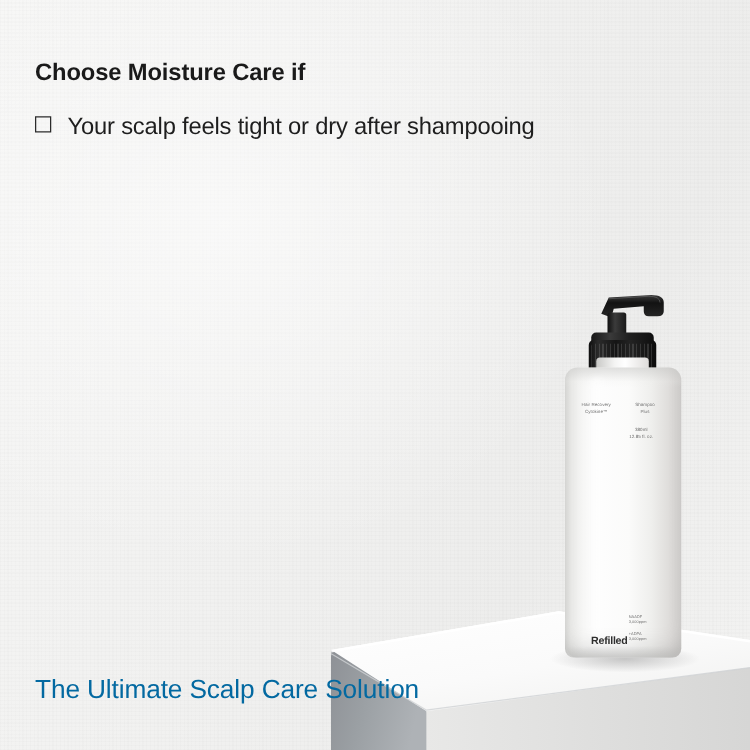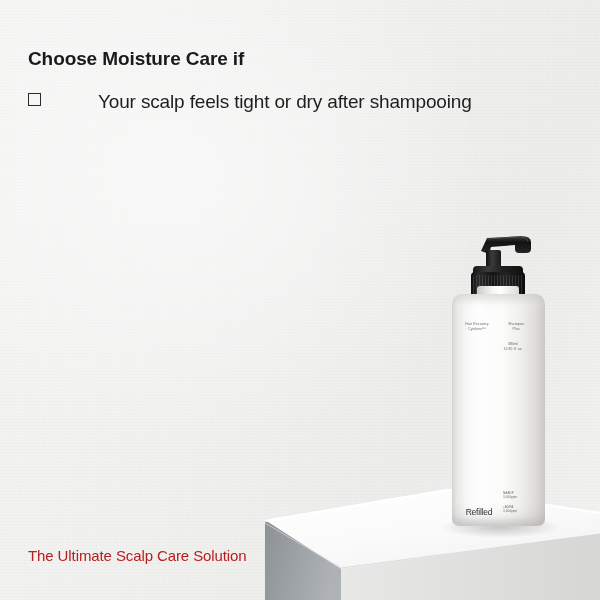--- a/index.html
+++ b/index.html
@@ -54,21 +54,20 @@
   }
   .checklist {
     list-style: none;
     margin: 0;
     padding: 0;
   }
   .check-item {
     display: flex;
     align-items: flex-start;
     margin-bottom: 13px;
-    gap: 44px;
   }
   .checkbox {
     flex: 0 0 auto;
     width: 13px;
     height: 13px;
     border: 1.5px solid #2b2b2b;
     margin-top: 4px;
     margin-right: 13px;
     background: transparent;
     box-sizing: border-box;
@@ -200,33 +199,33 @@
   .lbl-right { left: 494px; top: 322px; width: 44px; }
   .lbl-vol   { left: 488px; top: 342px; width: 50px; color: #6a6a6a; }
   .lbl-ing1  { left: 503px; top: 491px; width: 34px; font-size: 3.1px; text-align: left; }
   .lbl-ing2  { left: 503px; top: 505px; width: 34px; font-size: 3.1px; text-align: left; }
   .brand {
     position: absolute;
     left: 456px;
     top: 507px;
     width: 46px;
     font-size: 8.5px;
-    font-weight: normal;
+    font-weight: bold;
     color: #2e2e2e;
     letter-spacing: -0.2px;
-    text-align: center;
+    text-align: right;
   }
 
   
   .footer {
     position: absolute;
     left: 28px;
     bottom: 36px;
-    font-size: 15px;
-    color: #b91c1c;
+    font-size: 21px;
+    color: #0369a1;
     letter-spacing: -0.1px;
   }
 </style>
 </head>
 <body>
 
 <div class="canvas">
 
   <div class="bg-texture"></div>
   <div class="bg-vignette"></div>

